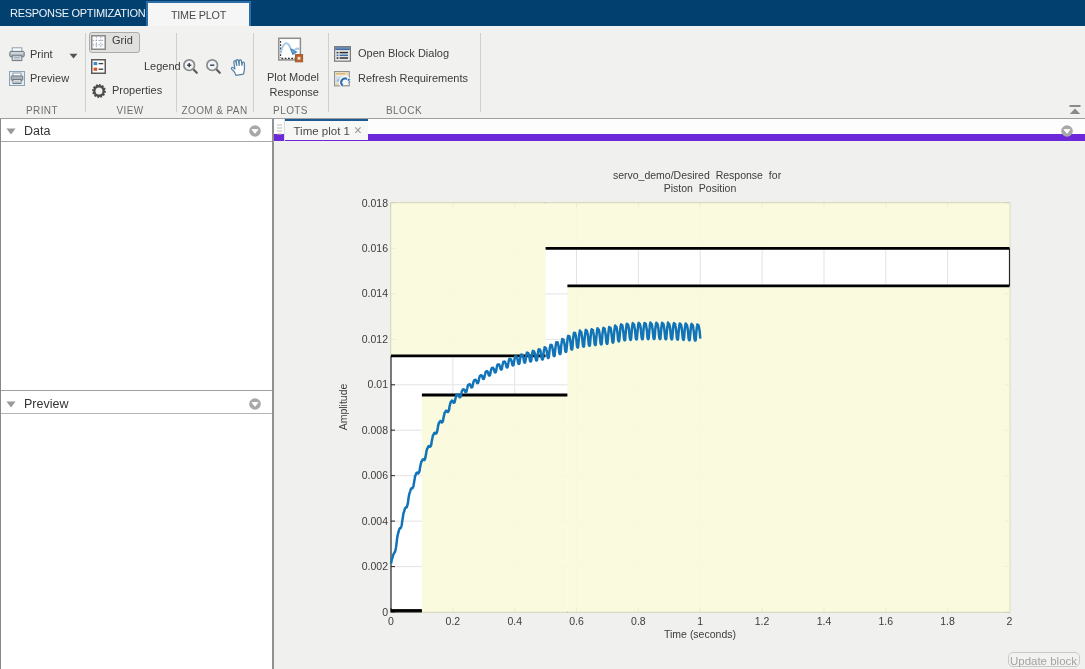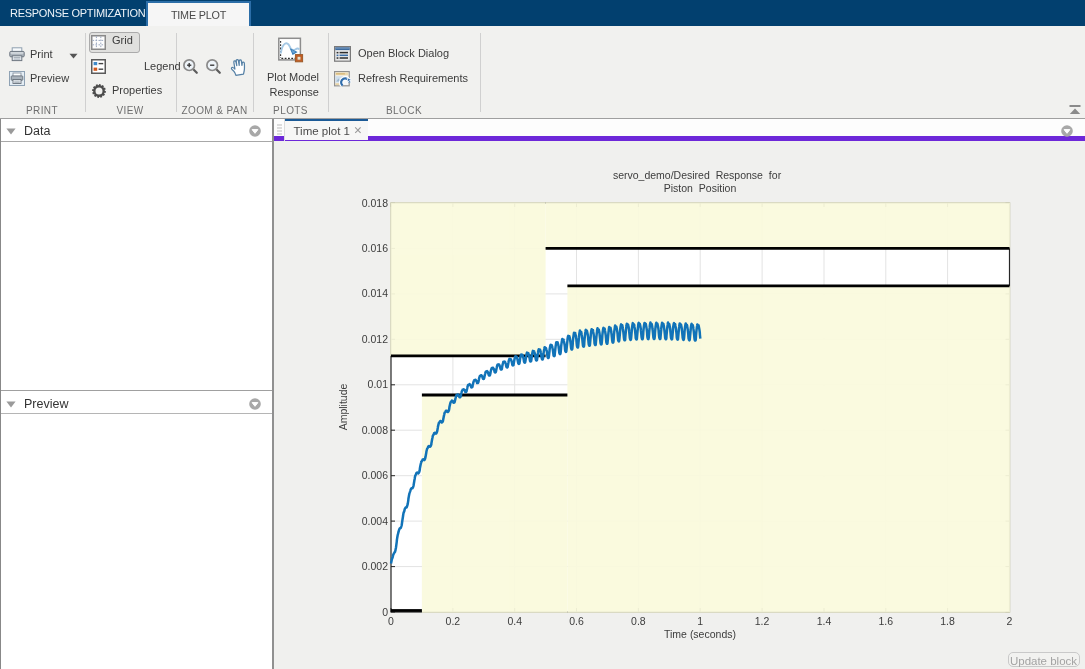--- a/index.html
+++ b/index.html
@@ -158,21 +158,21 @@
     <div class="abs" style="left:24px;top:5.5px;font-size:12.5px;color:#333;">Preview</div>
     <svg width="12" height="12" viewBox="0 0 12 12" style="position:absolute;left:249px;top:6.5px">
 <circle cx="6" cy="6" r="5.8" fill="#a8a8a8"></circle>
 <path d="M3.1 4.6 L8.9 4.6 L6 8.3 Z" fill="#ffffff" stroke="#ffffff" stroke-width="1" stroke-linejoin="round"></path>
 </svg>
   </div>
 </div>
 <div class="abs" style="left:272px;top:119px;width:2px;height:550px;background:#909090;"></div>
 <div class="abs" style="left:0;top:119px;width:1px;height:550px;background:#888888;"></div>
 
-<div class="abs" style="left:274px;top:119px;width:811px;height:22px;background:#fdfdfd;border-bottom:5px solid #6d28d9;">
+<div class="abs" style="left:274px;top:119px;width:811px;height:22px;background:#fdfdfd;border-bottom:7px solid #6d28d9;">
   <svg width="8" height="16" viewBox="0 0 8 16" style="position:absolute;left:2px;top:4px">
     <g stroke="#bdbdbd" stroke-width="1">
         <line x1="1" y1="2" x2="6" y2="2"></line>
         <line x1="1" y1="5" x2="6" y2="5"></line>
         <line x1="1" y1="8" x2="6" y2="8"></line>
         <line x1="1" y1="11" x2="6" y2="11"></line>
       </g>
   </svg>
   <div class="abs" style="left:9.5px;top:0;width:1px;height:22px;background:#dcdcdc;"></div>
   <div class="abs" style="left:10.5px;top:0;width:83px;height:21px;background:#f7f7f6;border-top:2.5px solid #1b5a96;">

